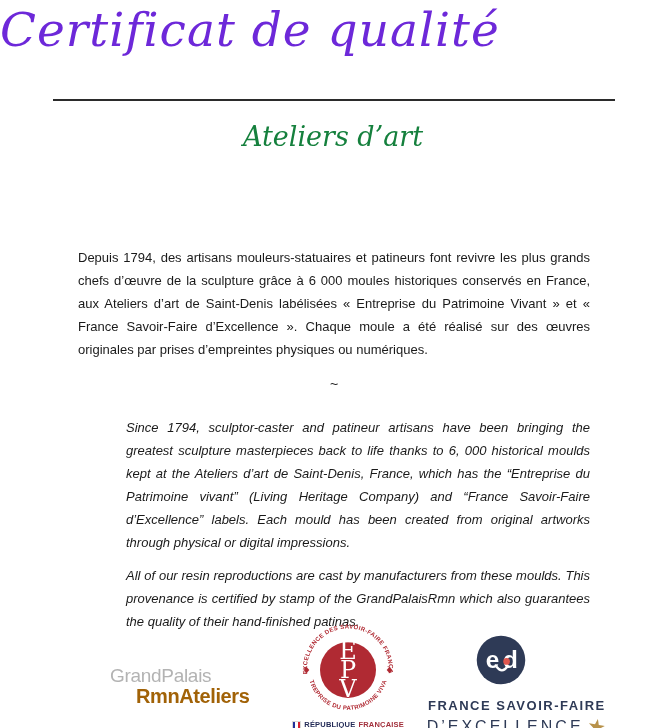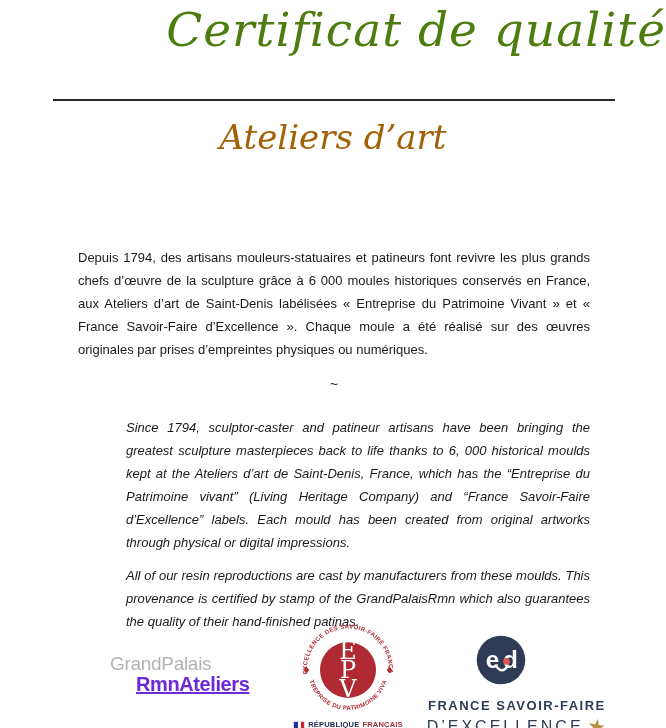--- a/index.html
+++ b/index.html
@@ -11,44 +11,44 @@
     background: #ffffff;
     overflow: hidden;
     font-family: "Liberation Sans", sans-serif;
     color: #1c1c1c;
   }
 
   
   .cert-title {
     position: absolute;
     top: 2px; left: 0; right: 0;
-    text-align: right;
+    text-align: left;
     font-family: "DejaVu Serif", serif;
     font-style: italic;
     font-size: 47px;
     letter-spacing: 1px;
-    color: #4d7c0f;
+    color: #6d28d9;
   }
   .title-rule {
     position: absolute;
     top: 99px; left: 53px;
     width: 562px;
     border-top: 2px solid #2b2b2b;
   }
 
   
   .subtitle {
     position: absolute;
     top: 114px; left: 0; right: 0;
     text-align: center;
     font-family: "DejaVu Serif", serif;
     font-style: italic;
-    font-size: 34px;
+    font-size: 27px;
     line-height: 46px;
-    color: #a16207;
+    color: #15803d;
   }
 
   
   .body-copy {
     position: absolute;
     top: 246px; left: 78px;
     width: 512px;
     font-size: 13px;
     line-height: 23px;
     text-align: justify;
@@ -64,23 +64,23 @@
   .body-copy p.en {
     font-style: italic;
     margin-bottom: 10px;
     margin-left: 48px;
   }
 
   
   .logo-band { position: absolute; top: 618px; left: 0; width: 666px; height: 110px; }
 
   
-  .gp-logo { position: absolute; left: 110px; top: 36px; line-height: 20px; }
+  .gp-logo { position: absolute; left: 110px; top: 48px; line-height: 20px; }
   .gp-line1 { font-size: 19px; letter-spacing: -0.3px; color: #b3b3b3; font-weight: 400; }
-  .gp-line2 { font-size: 20px; letter-spacing: -0.4px; color: #6d28d9; font-weight: 700; margin-left: 26px; text-decoration: underline; }
+  .gp-line2 { font-size: 20px; letter-spacing: -0.4px; color: #a16207; font-weight: 700; margin-left: 26px; }
 
   
   .epv-logo { position: absolute; left: 292px; top: 0; width: 112px; text-align: center; }
   .epv-arc-text { font-family: "Liberation Sans", sans-serif; font-size: 6px; letter-spacing: 0.35px; fill: #b02a33; font-weight: 700; }
   .epv-letter { font-family: "DejaVu Serif", serif; font-size: 24px; fill: #ffffff; }
   .republique {
     margin-top: -2px;
     display: flex; align-items: center; justify-content: center; gap: 3px;
     font-size: 7.5px; font-weight: 700; letter-spacing: 0.2px;
     white-space: nowrap;
@@ -146,21 +146,21 @@
         <path d="M 8.5,48.8 L 11.3,52 L 8.5,55.2 L 5.7,52 Z" fill="#b02a33"></path>
         <path d="M 91.5,48.8 L 94.3,52 L 91.5,55.2 L 88.7,52 Z" fill="#b02a33"></path>
       </svg>
       <div class="republique">
         <span class="mini-flag">
             <span class="b"></span>
             <span class="w"></span>
             <span class="r"></span>
           </span>
         <span class="rep-word">RÉPUBLIQUE</span>
-        <span class="fra-word">FRANÇAIS</span>
+        <span class="fra-word">FRANÇAISE</span>
       </div>
     </div>
 
     <div class="fsfe-logo">
       <div class="fsfe-circle-wrap">
         <svg width="56" height="56" viewBox="0 0 60 60">
           <circle cx="30" cy="30" r="26" fill="#2e3a56"></circle>
           <text x="21" y="39" text-anchor="middle" font-family="Liberation Sans, sans-serif" font-size="26" font-weight="bold" fill="#ffffff">e</text>
           <text x="40" y="39" text-anchor="middle" font-family="Liberation Sans, sans-serif" font-size="26" font-weight="bold" fill="#ffffff">d</text>
           <path d="M 25,37 Q 31,45 37,37" stroke="#ffffff" stroke-width="2.4" fill="none"></path>

